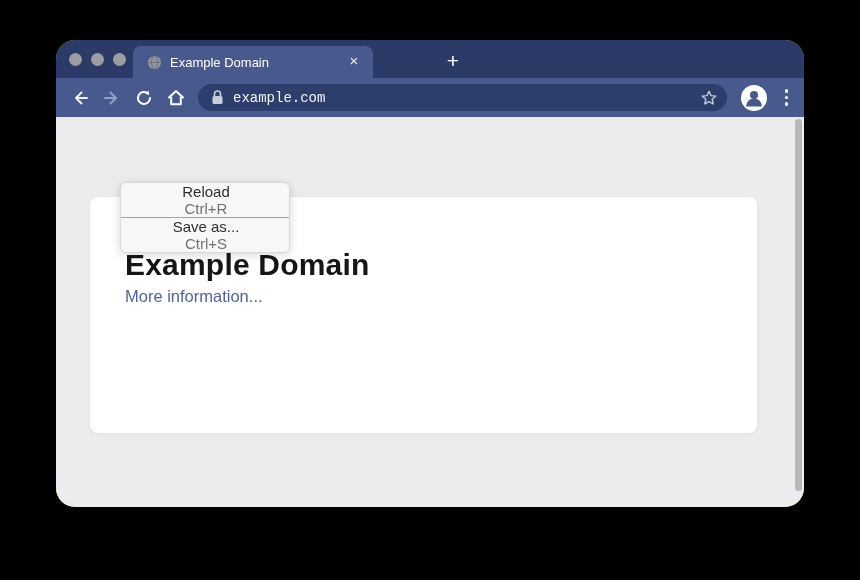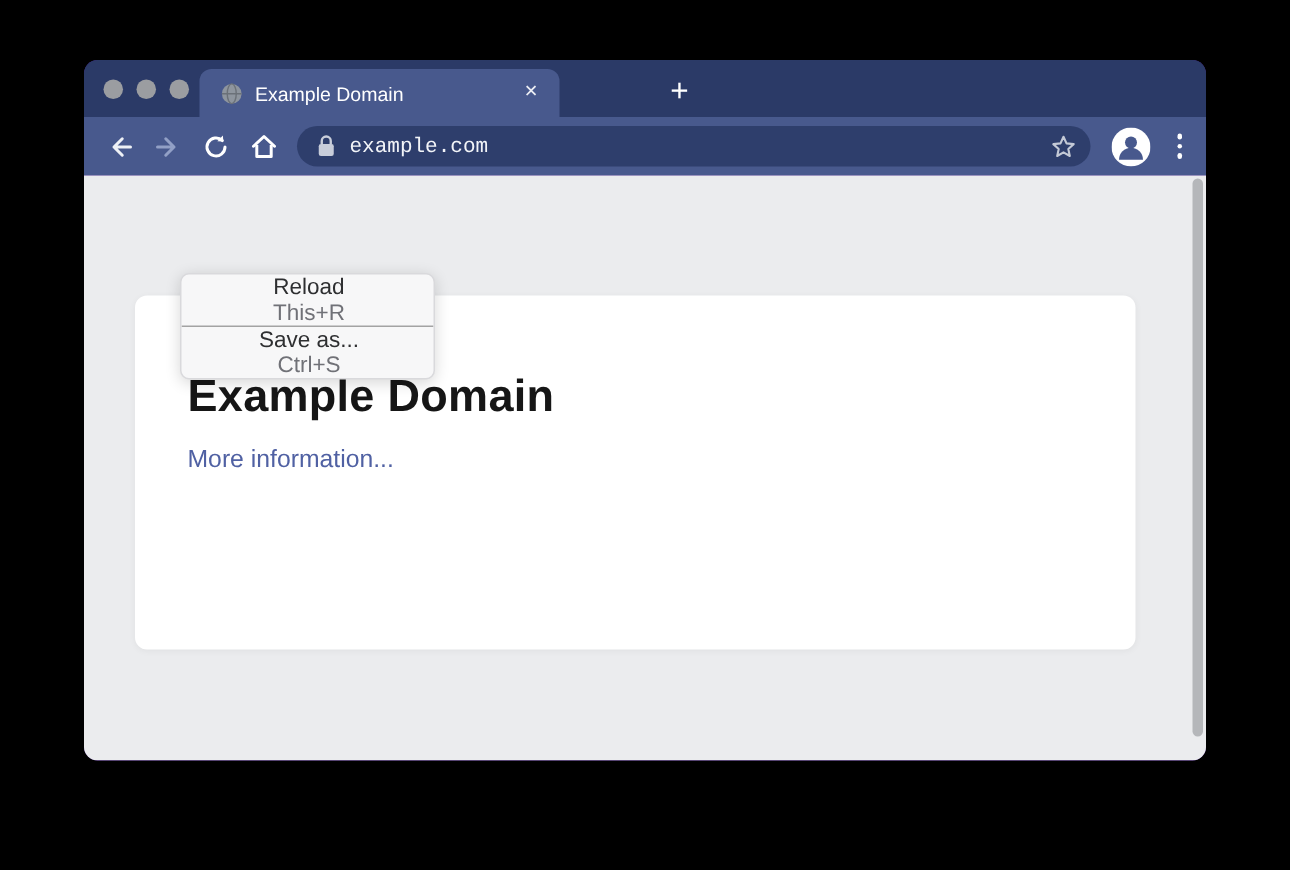--- a/index.html
+++ b/index.html
@@ -3,21 +3,21 @@
 <meta charset="utf-8">
 <style>
   html,body{margin:0;padding:0;}
   body{
     width:860px;height:580px;background:#000;position:relative;overflow:hidden;
     font-family:"Liberation Sans","DejaVu Sans",sans-serif;
   }
   
   .window{
     position:absolute;left:56px;top:40px;width:748px;height:467px;
-    border-radius:9px;overflow:hidden;background:#4c1d95;
+    border-radius:19px;overflow:hidden;background:#84cc16;
     box-shadow:0 8px 30px rgba(0,0,0,.5);
   }
   
   .titlebar{
     position:absolute;left:0;top:0;right:0;height:38px;background:#2b3a67;
   }
   .traffic{position:absolute;top:13px;left:13px;display:flex;gap:9px;}
   .traffic span{width:13px;height:13px;border-radius:50%;background:#9b9da1;display:block;}
   .tab{
     position:absolute;left:77px;top:6px;width:240px;height:32px;background:#48598d;
@@ -57,21 +57,21 @@
     border-radius:8px;box-shadow:0 1px 5px rgba(0,0,0,.05);
     padding:50px 32px 0 35px;box-sizing:border-box;
   }
   .card h1{
     margin:0;font-size:30px;line-height:36px;font-weight:700;color:#161616;letter-spacing:.2px;
   }
   .card p{
     margin:28px 0 0 0;font-size:16px;line-height:23px;color:#26282b;max-width:596px;
   }
   .card a{
-    display:inline-block;margin-top:14px;font-size:16.5px;color:#5061a3;text-decoration:none;
+    display:inline-block;margin-top:4px;font-size:16.5px;color:#5061a3;text-decoration:none;
   }
   .scrollbar{
     position:absolute;right:2px;top:2px;width:7px;height:372px;background:#b5b7ba;border-radius:4px;
   }
   
   .ctxmenu{
     position:absolute;left:64px;top:142px;width:170px;background:#f7f7f8;
     border:1px solid #d9d9dc;border-radius:6px;box-shadow:0 2px 10px rgba(0,0,0,.16);
     z-index:20;overflow:hidden;box-sizing:border-box;
   }
@@ -155,21 +155,21 @@
     <div class="card">
       <h1>Example Domain</h1>
       <a href="#">More information...</a>
     </div>
     <div class="scrollbar"></div>
   </div>
 
   <div class="ctxmenu">
     <div class="ctxitem">
       <span class="ctxlabel">Reload</span>
-      <span class="ctxshortcut">This+R</span>
+      <span class="ctxshortcut">Ctrl+R</span>
     </div>
     <div class="ctxitem">
       <span class="ctxlabel">Save as...</span>
       <span class="ctxshortcut">Ctrl+S</span>
     </div>
   </div>
 
 </div>
 
 </body></html>

